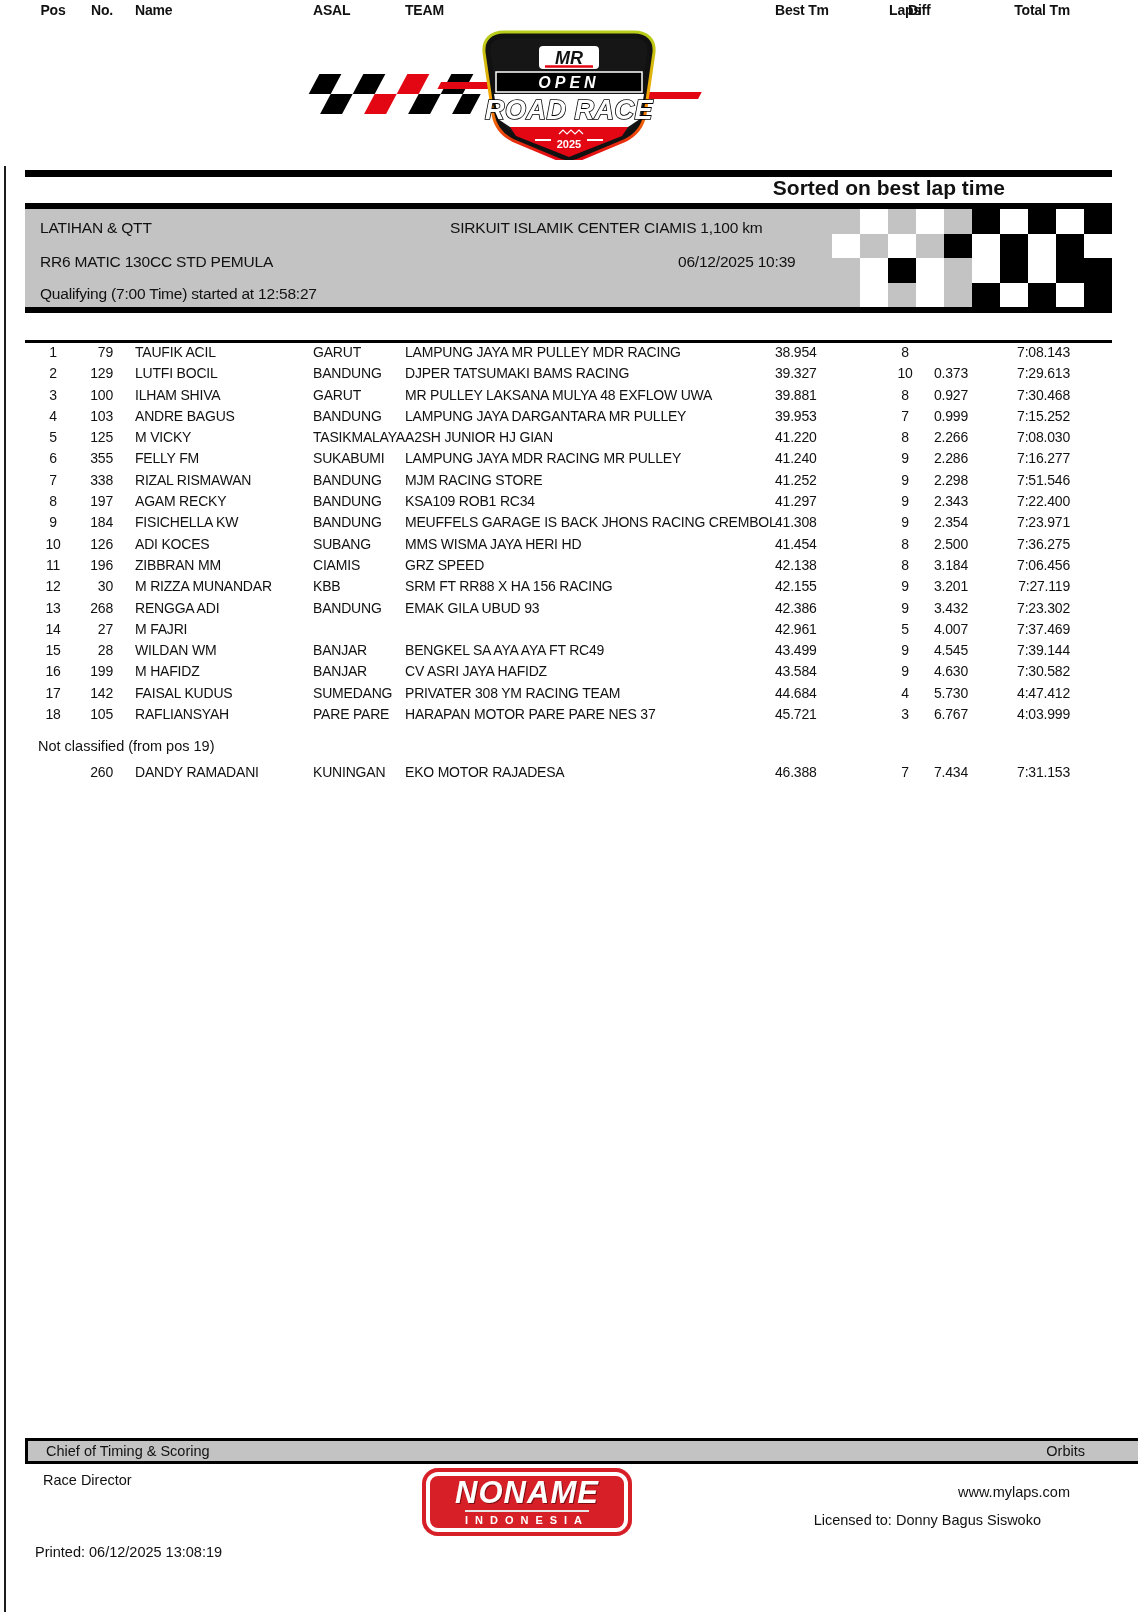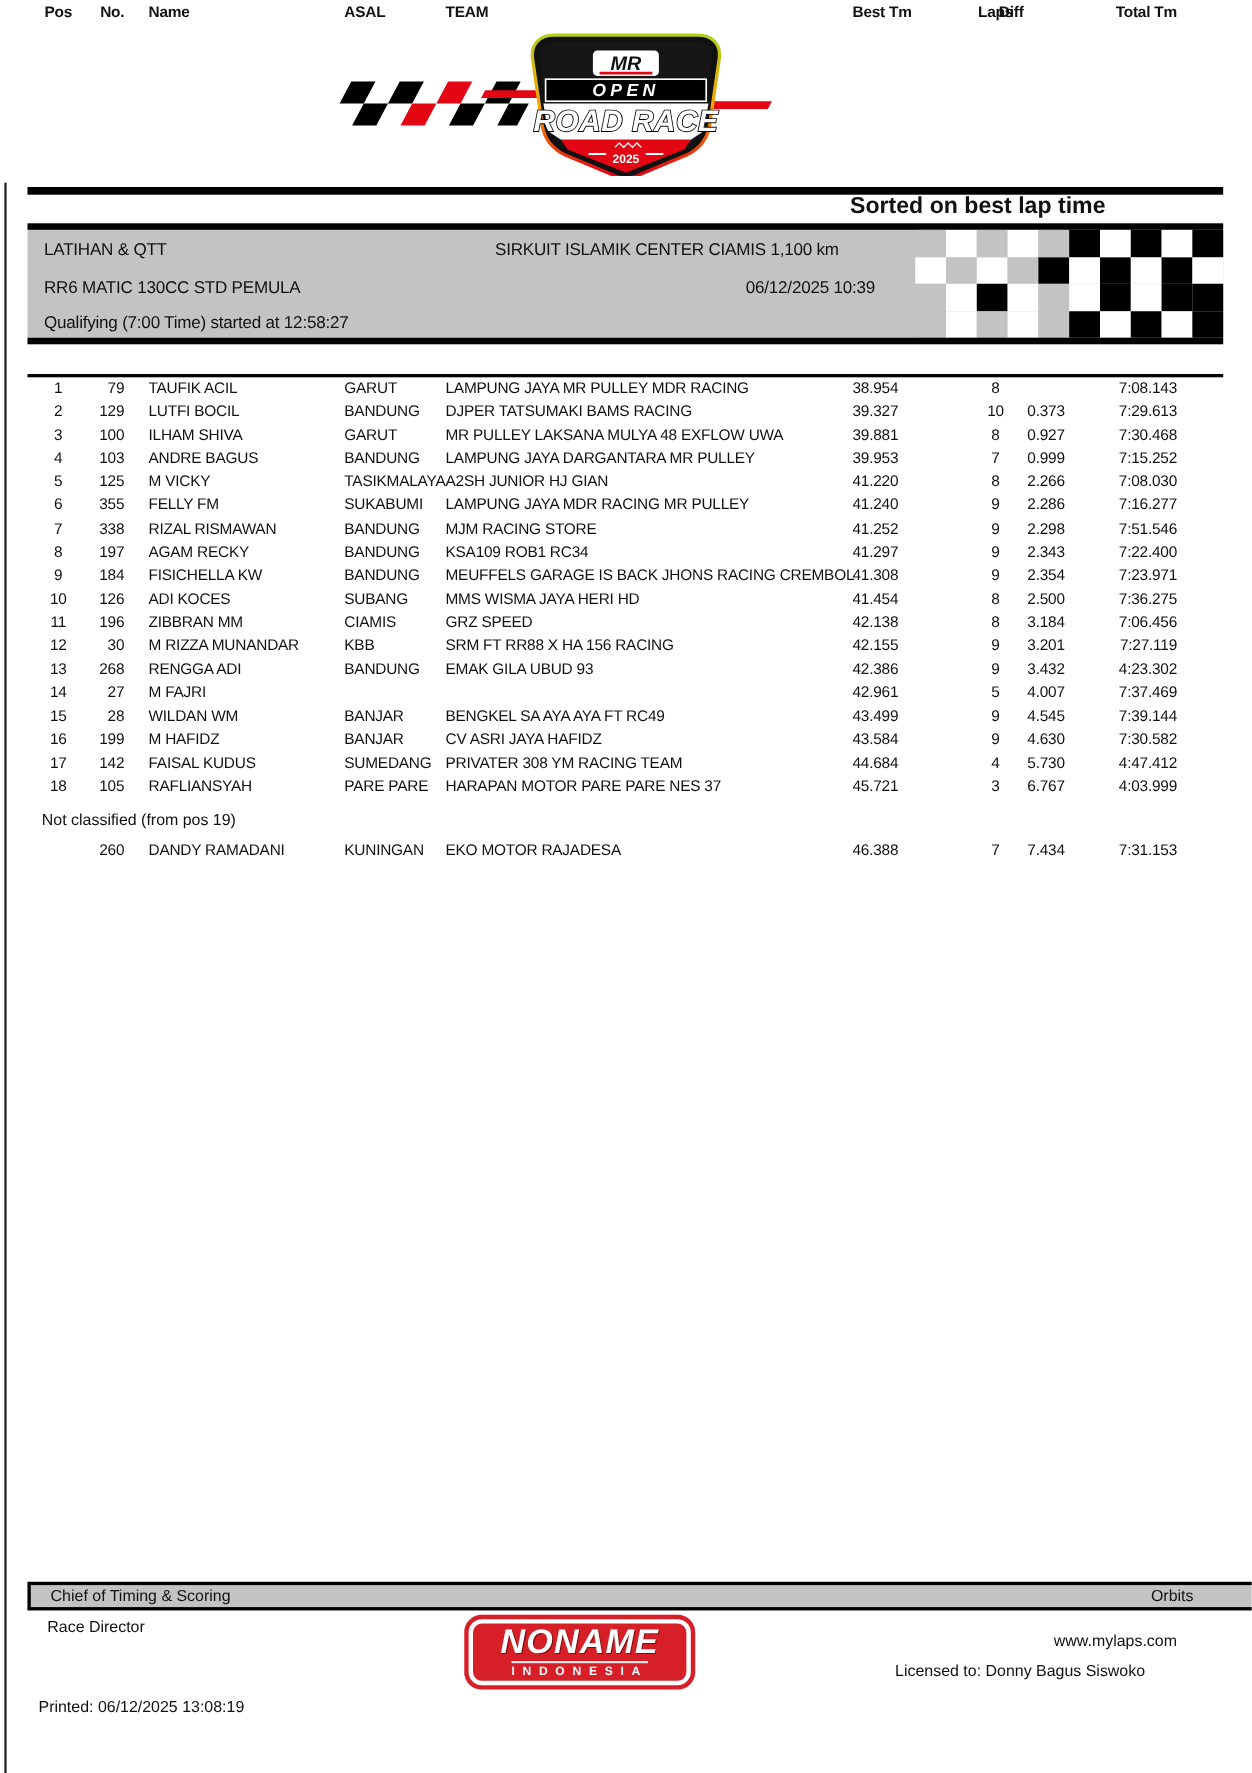--- a/index.html
+++ b/index.html
@@ -320,21 +320,21 @@
       </div>
       <div class="trow">
         <div class="cell c-pos">13</div>
         <div class="cell c-no">268</div>
         <div class="cell c-name">RENGGA ADI</div>
         <div class="cell c-asal">BANDUNG</div>
         <div class="cell c-team">EMAK GILA UBUD 93</div>
         <div class="cell c-best">42.386</div>
         <div class="cell c-laps">9</div>
         <div class="cell c-diff">3.432</div>
-        <div class="cell c-total">4:23.302</div>
+        <div class="cell c-total">7:23.302</div>
       </div>
       <div class="trow">
         <div class="cell c-pos">14</div>
         <div class="cell c-no">27</div>
         <div class="cell c-name">M FAJRI</div>
         <div class="cell c-asal"></div>
         <div class="cell c-team"></div>
         <div class="cell c-best">42.961</div>
         <div class="cell c-laps">5</div>
         <div class="cell c-diff">4.007</div>

